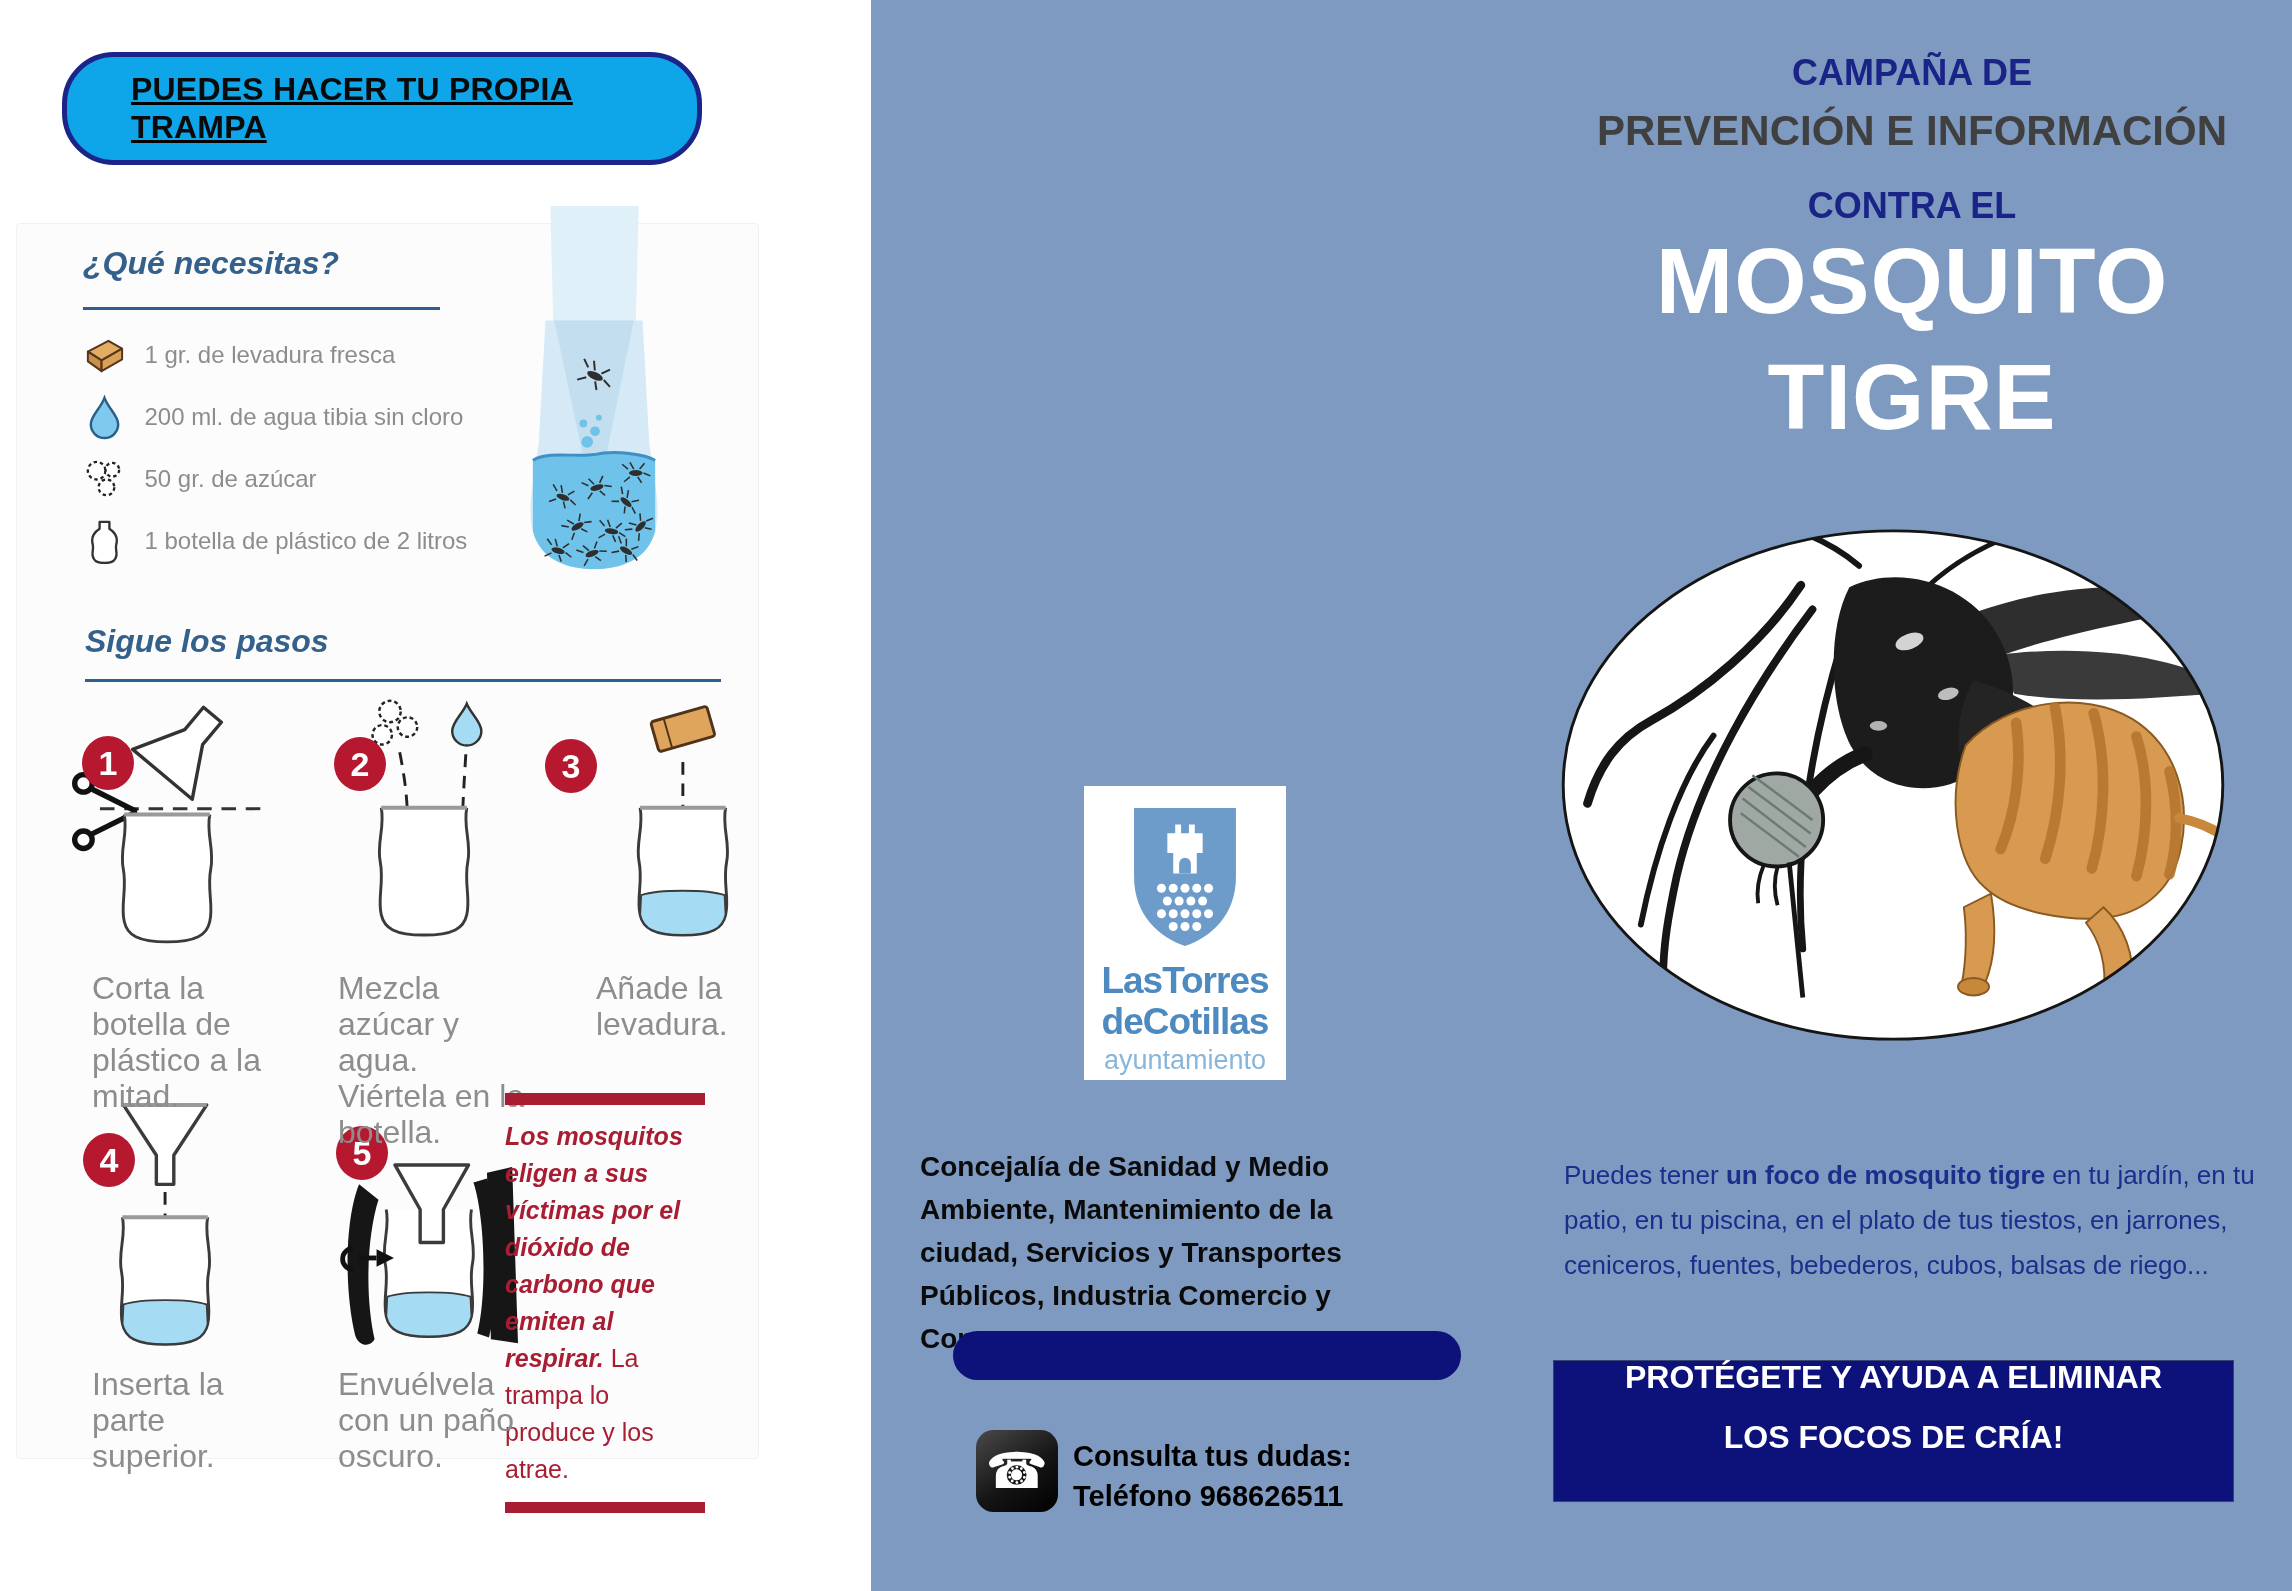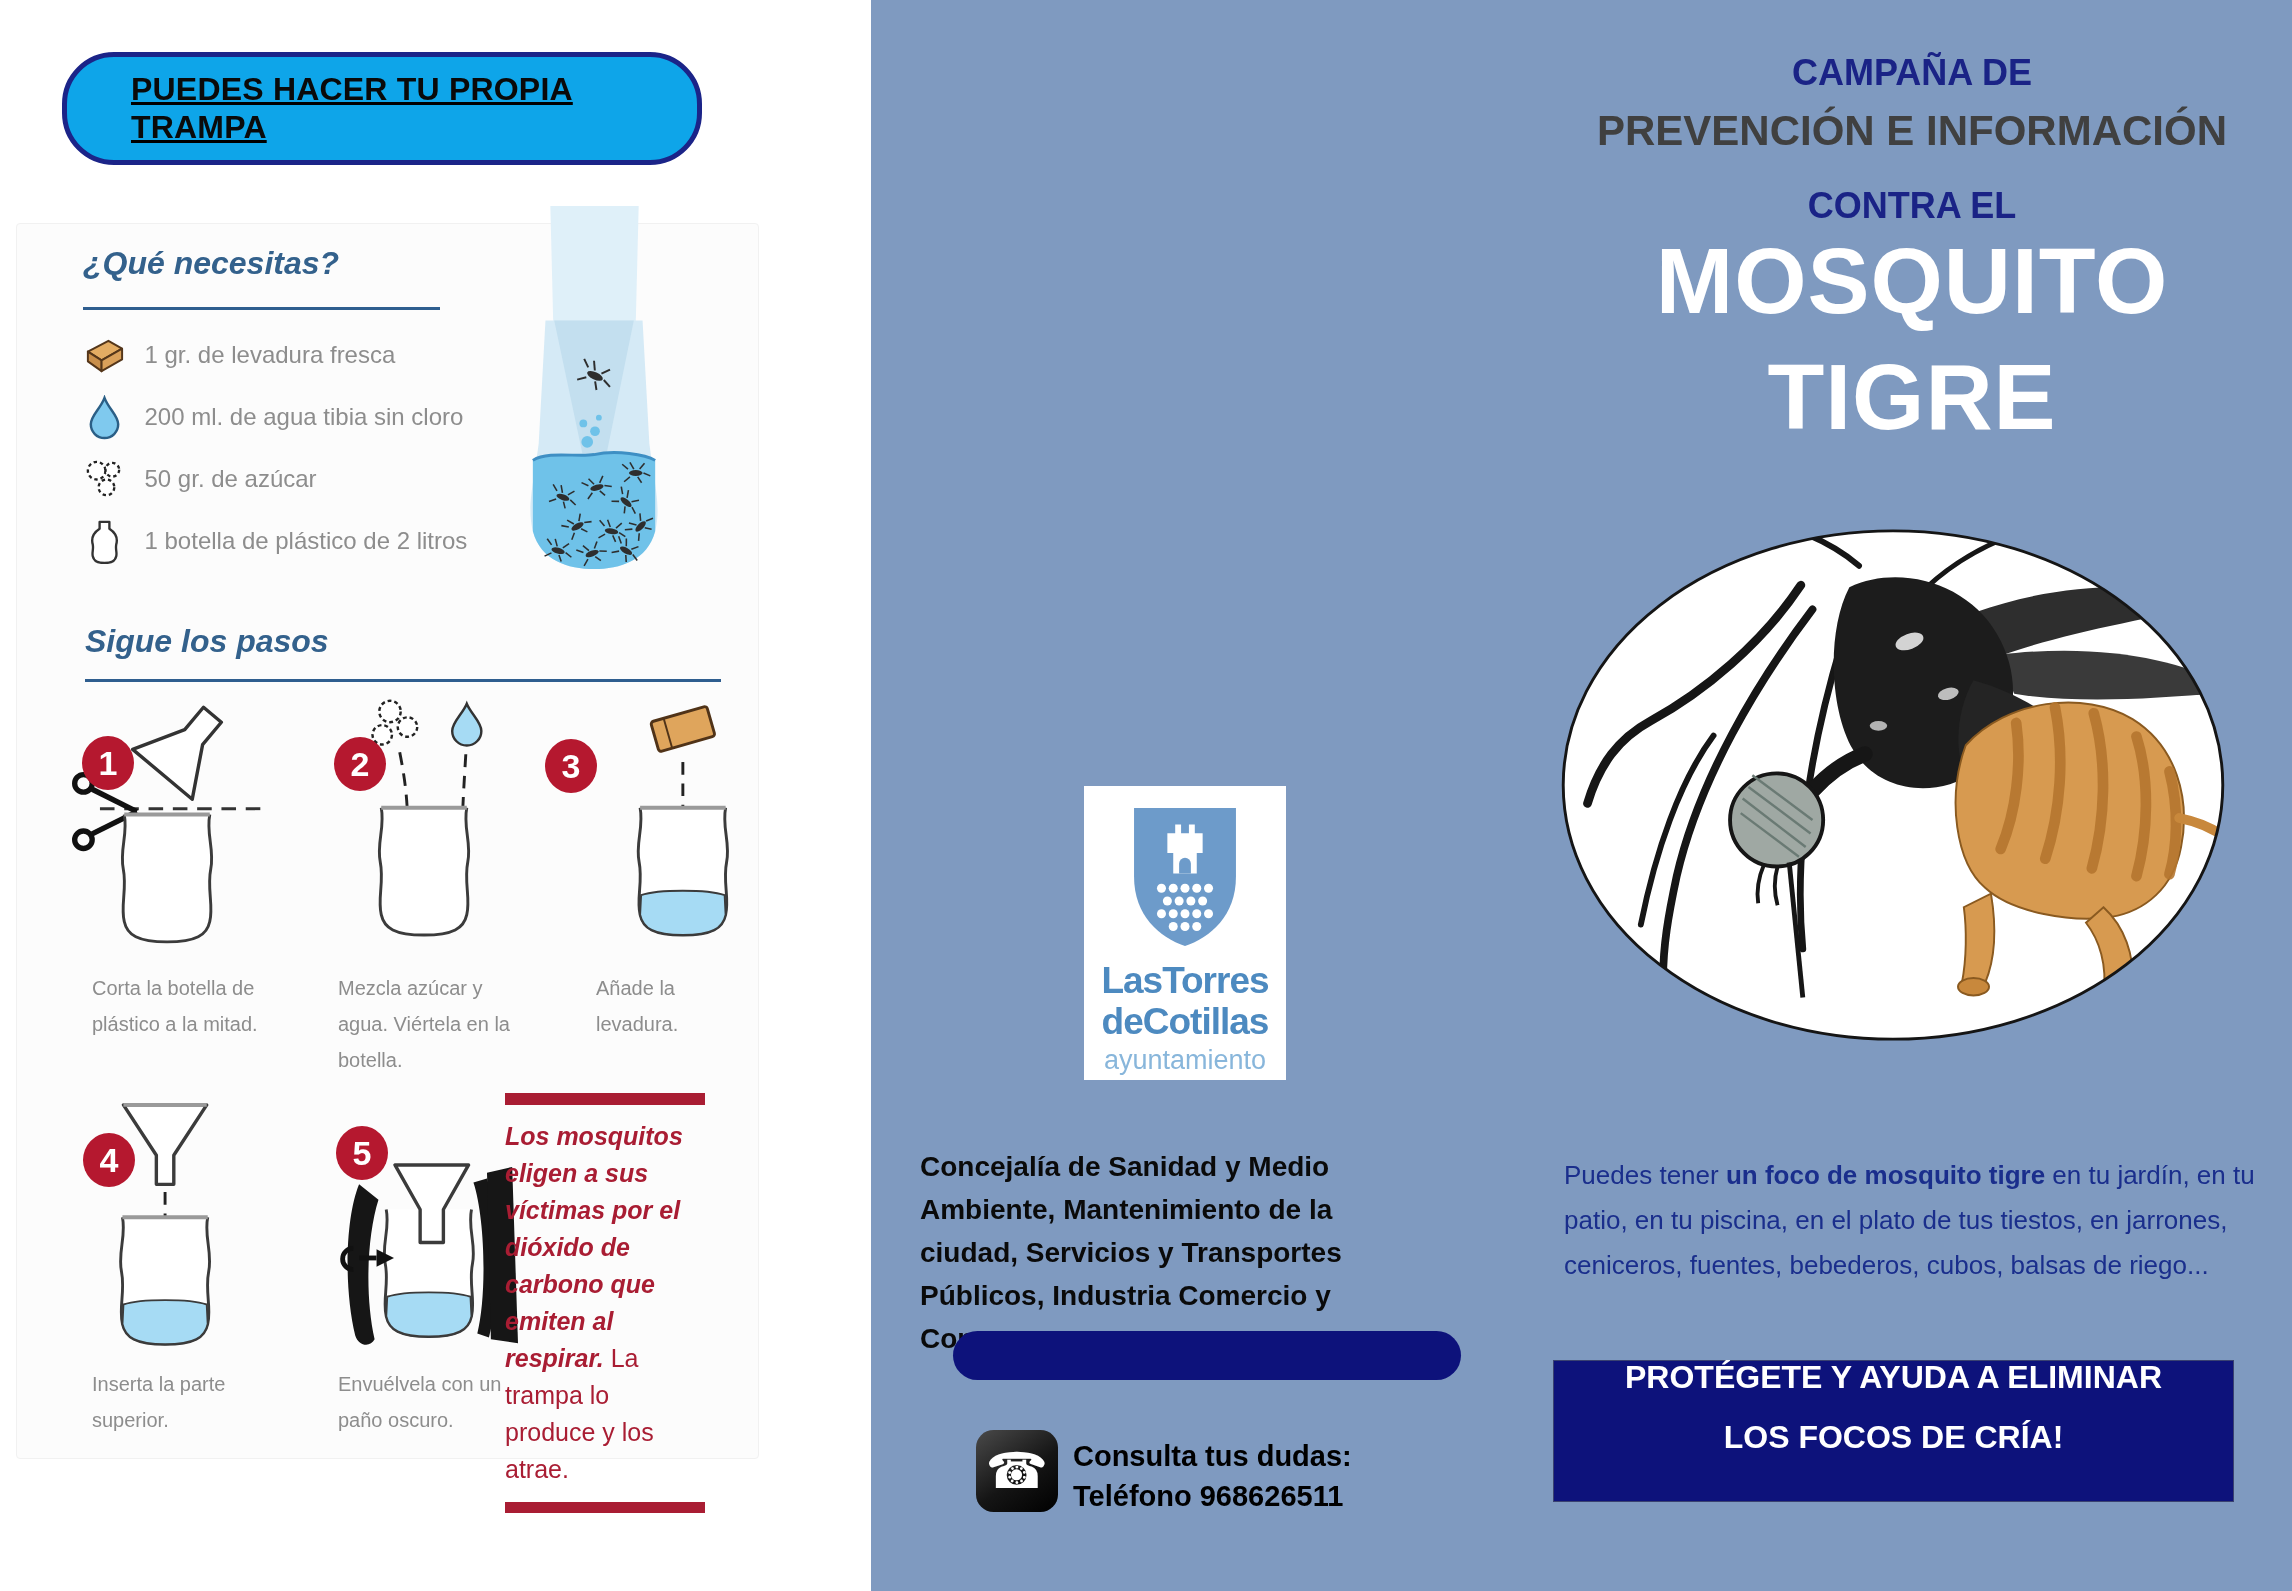--- a/index.html
+++ b/index.html
@@ -14,21 +14,21 @@
                   line-height:38px;color:#0a0a0a;letter-spacing:0.2px;}
   .info-card{left:15.5px;top:223px;width:741px;height:1234px;background:#FCFCFC;
              border:1px solid #F1F1F1;border-radius:3.9px;}
   .sec-head{font-size:32px;font-style:italic;font-weight:600;color:#33618C;}
   .underline{height:2.9px;background:#2F5E8F;}
   .ing-row{display:flex;align-items:center;gap:17.5px;height:62px;}
   .ing-row .txt{font-size:24px;color:#8D8D8D;}
   .stepnum{width:52px;height:54px;border-radius:50%;background:#B5182F;color:#fff;
            display:flex;align-items:center;justify-content:center;font-size:34px;
            font-weight:bold;}
-  .caption{font-size:20px;line-height:36px;color:#8D8D8D;}
+  .caption{font-size:32px;line-height:36px;color:#8D8D8D;}
   .note{left:505px;top:1093px;width:200px;}
   .note .bar{height:11.6px;background:#A91D33;}
   .note .body{margin:13.6px 0;font-size:25px;line-height:37px;color:#A91D33;}
   .note .b{font-weight:bold;font-style:italic;}
 
   
   .blue{left:871px;top:0;width:1421px;height:1591px;background:#7F9AC0;}
 
   
   .logo-card{left:1084px;top:786px;width:202px;height:294px;background:#fff;

